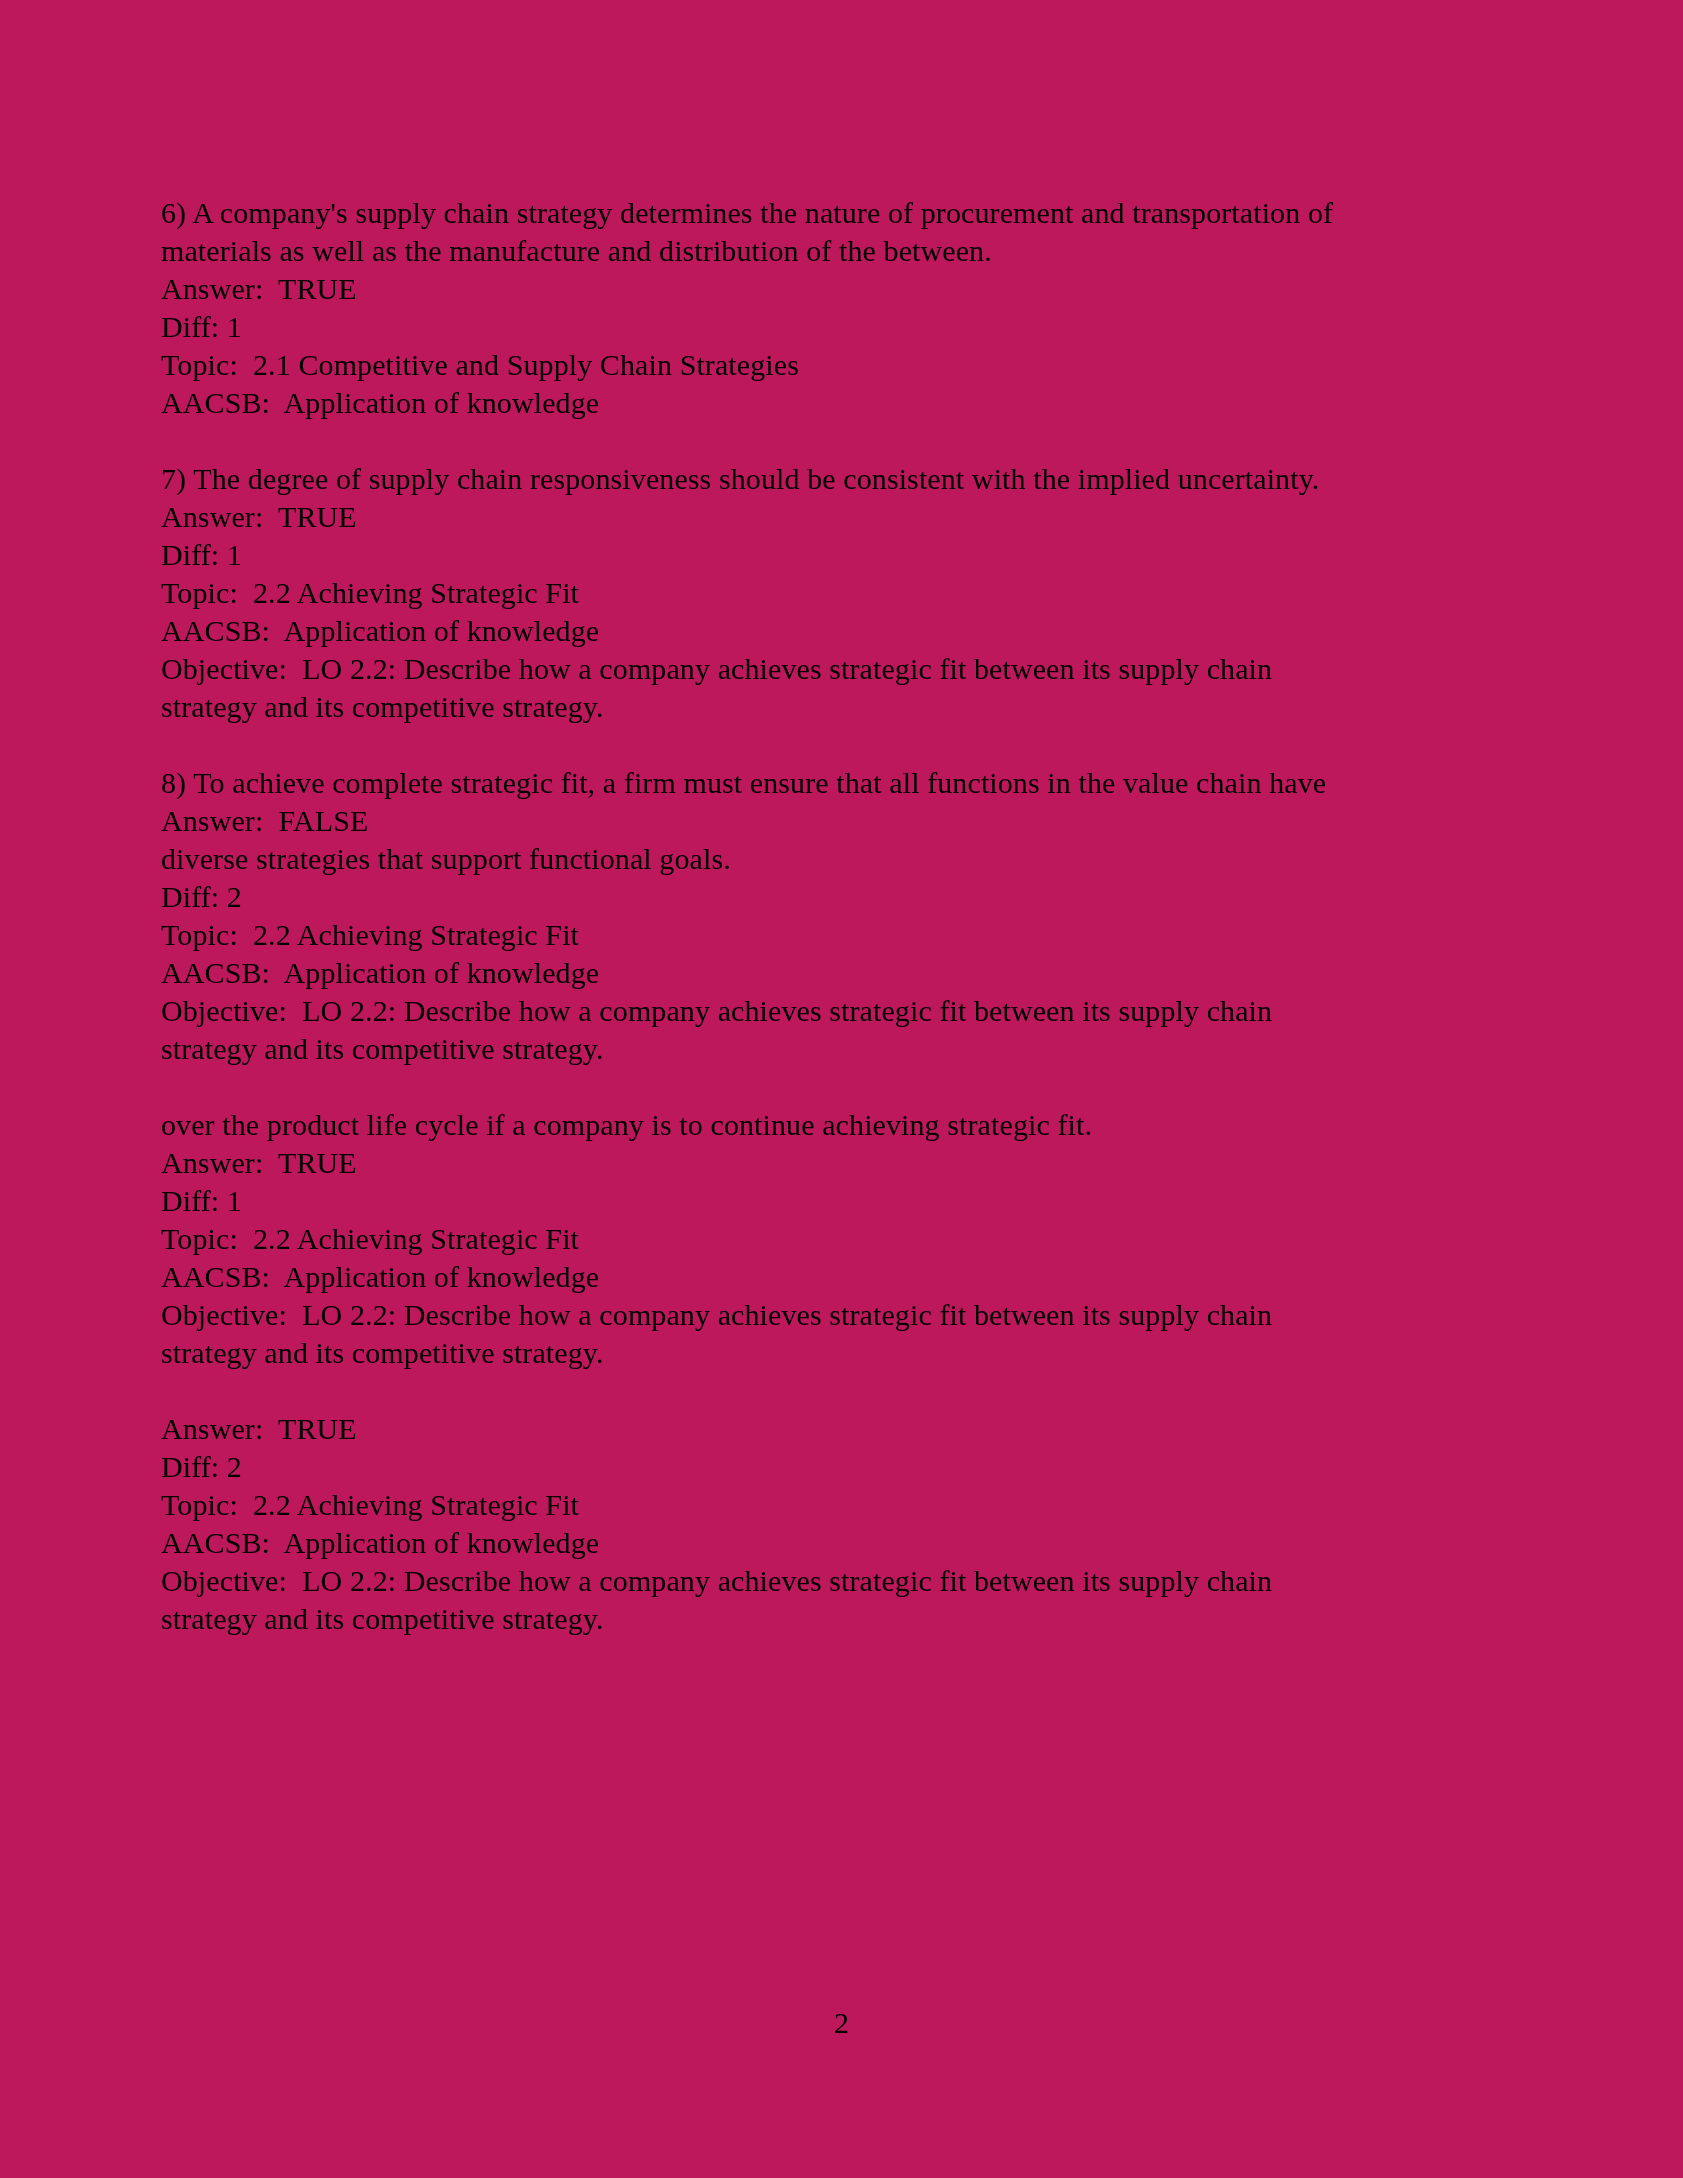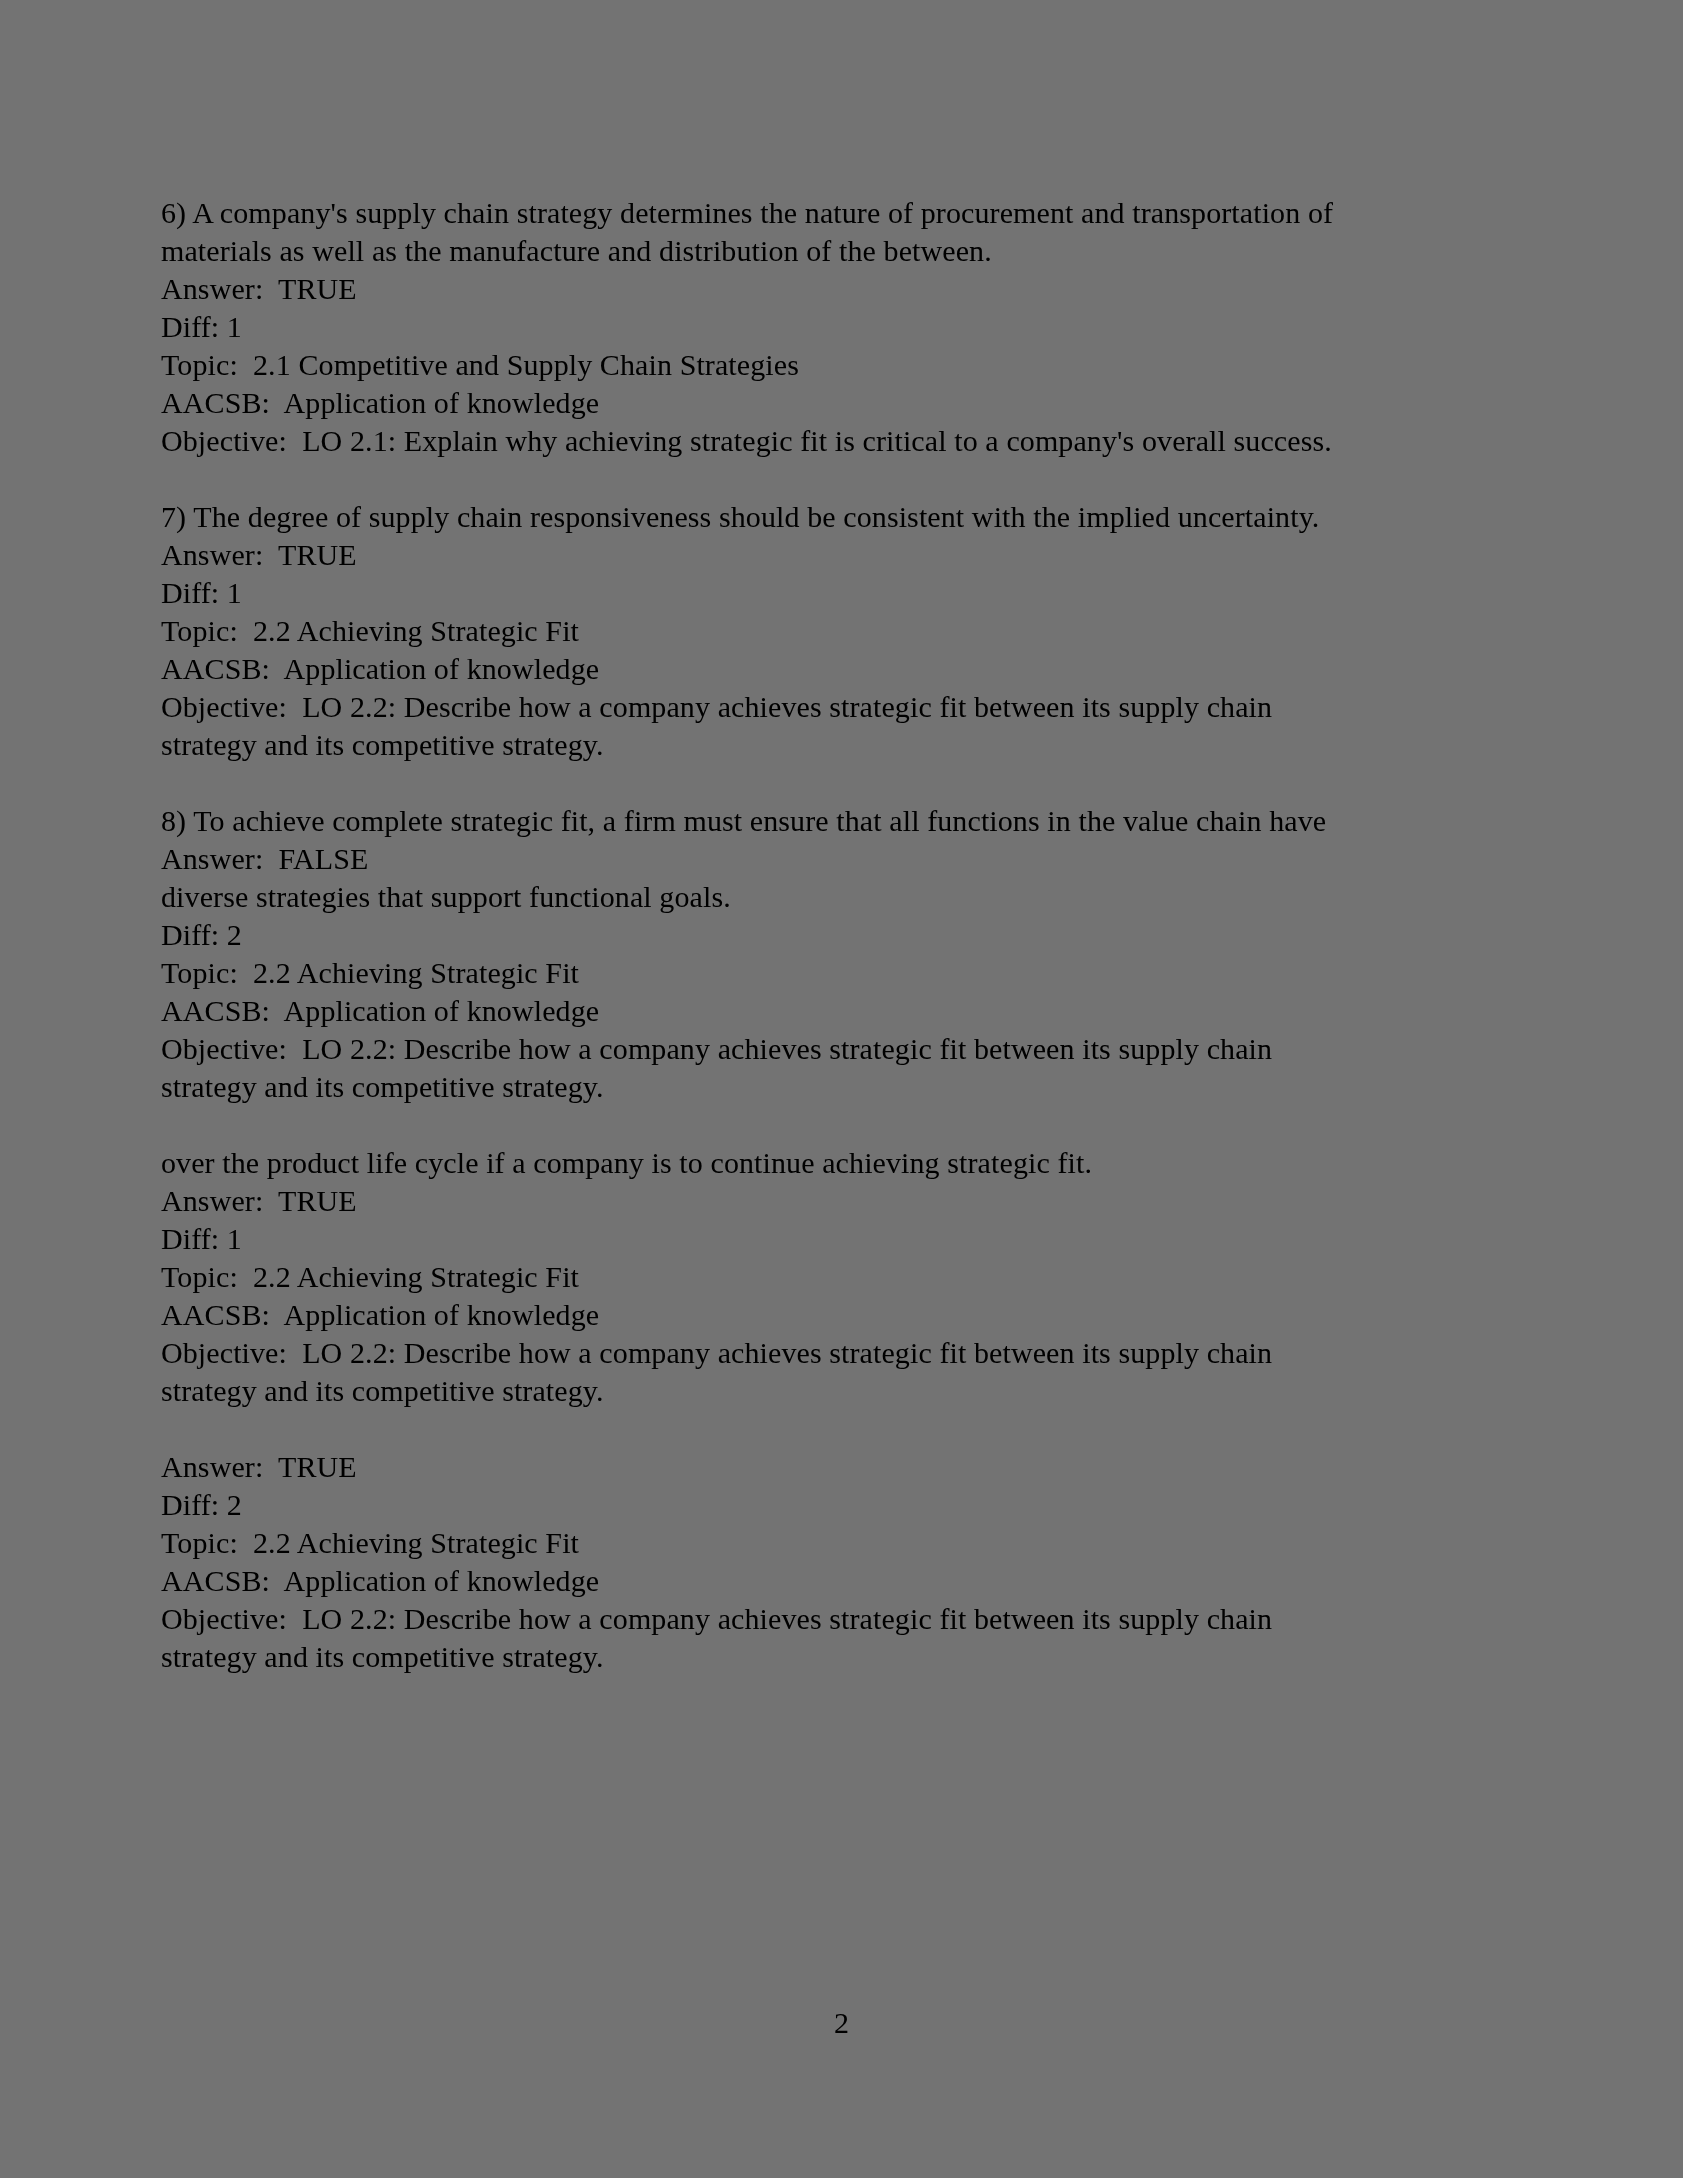--- a/index.html
+++ b/index.html
@@ -4,21 +4,21 @@
 <style>
   html, body {
     margin: 0;
     padding: 0;
     background: #ffffff;
   }
   .page {
     position: relative;
     width: 1683px;
     height: 2178px;
-    background: #737373;
+    background: #be185d;
     color: #000000;
     font-family: "Liberation Serif", "DejaVu Serif", serif;
     overflow: hidden;
   }
   .content {
     position: absolute;
     left: 161px;
     top: 194px;
     width: 1376px;
   }
@@ -48,21 +48,20 @@
 <div class="page">
 
   <main class="content">
     <section class="qblock">
         <div class="tline">6) A company's supply chain strategy determines the nature of procurement and transportation of</div>
         <div class="tline">materials as well as the manufacture and distribution of the between.</div>
         <div class="tline">Answer:  TRUE</div>
         <div class="tline">Diff: 1</div>
         <div class="tline">Topic:  2.1 Competitive and Supply Chain Strategies</div>
         <div class="tline">AACSB:  Application of knowledge</div>
-        <div class="tline">Objective:  LO 2.1: Explain why achieving strategic fit is critical to a company's overall success.</div>
       </section>
     <section class="qblock">
         <div class="tline">7) The degree of supply chain responsiveness should be consistent with the implied uncertainty.</div>
         <div class="tline">Answer:  TRUE</div>
         <div class="tline">Diff: 1</div>
         <div class="tline">Topic:  2.2 Achieving Strategic Fit</div>
         <div class="tline">AACSB:  Application of knowledge</div>
         <div class="tline">Objective:  LO 2.2: Describe how a company achieves strategic fit between its supply chain</div>
         <div class="tline">strategy and its competitive strategy.</div>
       </section>

